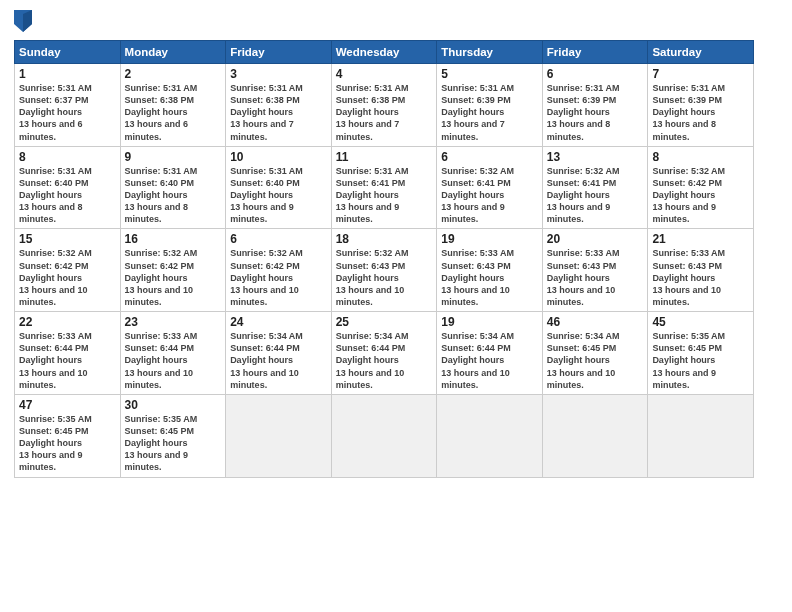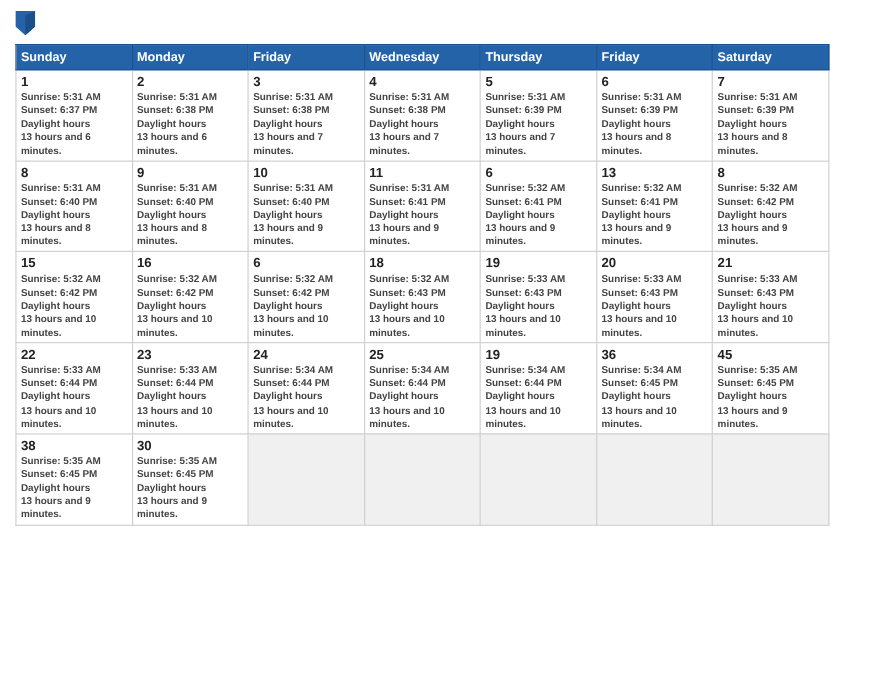--- a/index.html
+++ b/index.html
@@ -238,31 +238,31 @@
           </td>
           <td>
             <span class="day-num">25</span>
             <div class="day-info">Sunrise: 5:34 AM<br>Sunset: 6:44 PM<br>Daylight hours<br>13 hours and 10 minutes.</div>
           </td>
           <td>
             <span class="day-num">19</span>
             <div class="day-info">Sunrise: 5:34 AM<br>Sunset: 6:44 PM<br>Daylight hours<br>13 hours and 10 minutes.</div>
           </td>
           <td>
-            <span class="day-num">36</span>
+            <span class="day-num">46</span>
             <div class="day-info">Sunrise: 5:34 AM<br>Sunset: 6:45 PM<br>Daylight hours<br>13 hours and 10 minutes.</div>
           </td>
           <td>
             <span class="day-num">45</span>
             <div class="day-info">Sunrise: 5:35 AM<br>Sunset: 6:45 PM<br>Daylight hours<br>13 hours and 9 minutes.</div>
           </td>
         </tr>
         <tr>
           <td>
-            <span class="day-num">38</span>
+            <span class="day-num">47</span>
             <div class="day-info">Sunrise: 5:35 AM<br>Sunset: 6:45 PM<br>Daylight hours<br>13 hours and 9 minutes.</div>
           </td>
           <td>
             <span class="day-num">30</span>
             <div class="day-info">Sunrise: 5:35 AM<br>Sunset: 6:45 PM<br>Daylight hours<br>13 hours and 9 minutes.</div>
           </td>
           <td class="empty"></td>
           <td class="empty"></td>
           <td class="empty"></td>
           <td class="empty"></td>

